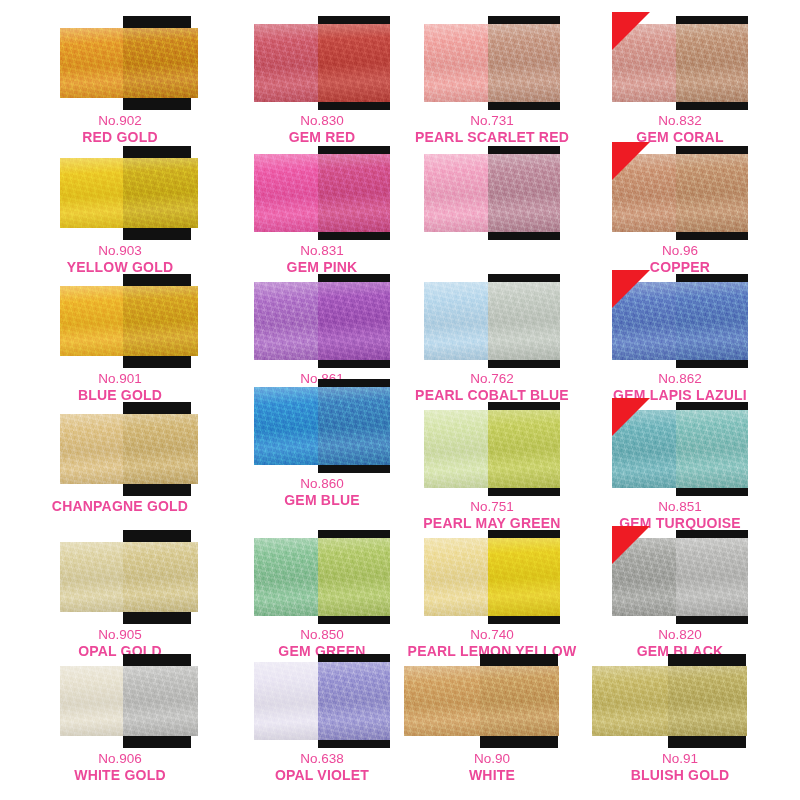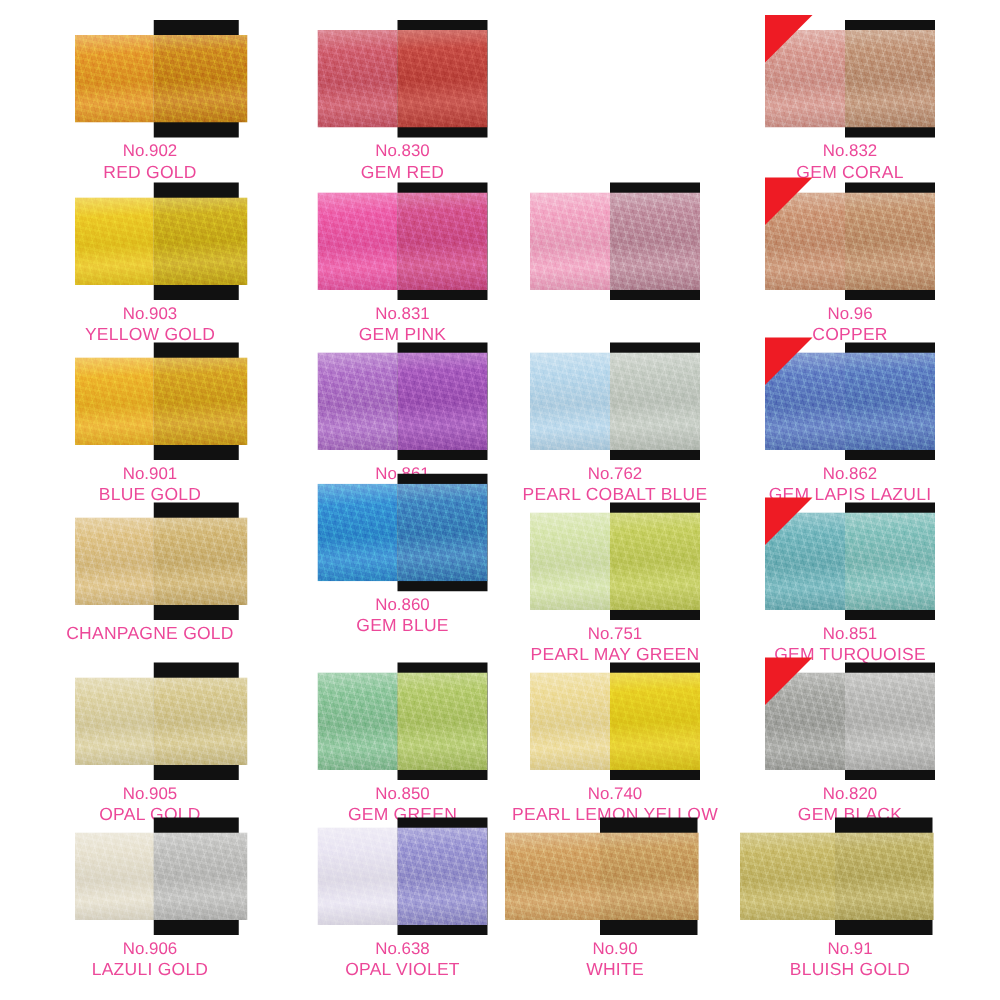--- a/index.html
+++ b/index.html
@@ -90,21 +90,21 @@
   
   .caption{
     position:absolute;
     left:0;right:0;
     top:98px;
     text-align:center;
     color:#ec4899;
     line-height:1.26;
   }
   .code{ font-size:13.5px; }
-  .name{ font-size:14px; letter-spacing:.2px; }
+  .name{ font-size:14px; letter-spacing:.2px;font-weight:bold; }
 </style>
 </head>
 <body>
 
 <div id="chart">
     <div class="cell" style="left: 20px; top: 14px;">
       <div class="stage">
         <div class="blackbg" style="left: 103px; width: 68px; height: 94px; background: rgb(17, 17, 17);"></div>
         <div class="paint" style="left: 40px; top: 14px; width: 138px; height: 70px;">
           <div class="lo" style="width: 63px; background: rgb(229, 154, 36);"></div>
@@ -126,20 +126,35 @@
           <div class="hi" style="width: 72px; background: rgb(196, 70, 62);"></div>
           <div class="tex"></div>
           <div class="sheen"></div>
         </div>
       </div>
       <div class="caption">
         <div class="code">No.830</div>
         <div class="name">GEM RED</div>
       </div>
     </div>
+    <div class="cell" style="left: 392px; top: 14px;">
+      <div class="stage">
+        <div class="blackbg" style="left: 96px; width: 72px; height: 94px; background: rgb(17, 17, 17);"></div>
+        <div class="paint" style="left: 32px; top: 10px; width: 136px; height: 78px;">
+          <div class="lo" style="width: 64px; background: rgb(240, 165, 162);"></div>
+          <div class="hi" style="width: 72px; background: rgb(199, 154, 134);"></div>
+          <div class="tex"></div>
+          <div class="sheen"></div>
+        </div>
+      </div>
+      <div class="caption">
+        <div class="code">No.731</div>
+        <div class="name">PEARL SCARLET RED</div>
+      </div>
+    </div>
     <div class="cell" style="left: 580px; top: 14px;">
       <div class="stage">
         <div class="blackbg" style="left: 96px; width: 72px; height: 94px; background: rgb(17, 17, 17);"></div>
         <div class="paint" style="left: 32px; top: 10px; width: 136px; height: 78px;">
           <div class="lo" style="width: 64px; background: rgb(215, 155, 146);"></div>
           <div class="hi" style="width: 72px; background: rgb(194, 150, 121);"></div>
           <div class="tex"></div>
           <div class="sheen"></div>
         </div>
         <div class="newbadge" style="left: 32px; top: -2px; border-top-color: rgb(238, 27, 36);">
@@ -403,21 +418,21 @@
         <div class="blackbg" style="left: 103px; width: 68px; height: 94px; background: rgb(17, 17, 17);"></div>
         <div class="paint" style="left: 40px; top: 14px; width: 138px; height: 70px;">
           <div class="lo" style="width: 63px; background: rgb(232, 226, 209);"></div>
           <div class="hi" style="width: 75px; background: rgb(194, 194, 192);"></div>
           <div class="tex"></div>
           <div class="sheen"></div>
         </div>
       </div>
       <div class="caption">
         <div class="code">No.906</div>
-        <div class="name">LAZULI GOLD</div>
+        <div class="name">WHITE GOLD</div>
       </div>
     </div>
     <div class="cell" style="left: 222px; top: 652px;">
       <div class="stage">
         <div class="blackbg" style="left: 96px; width: 72px; height: 94px; background: rgb(17, 17, 17);"></div>
         <div class="paint" style="left: 32px; top: 10px; width: 136px; height: 78px;">
           <div class="lo" style="width: 64px; background: rgb(234, 230, 243);"></div>
           <div class="hi" style="width: 72px; background: rgb(155, 150, 211);"></div>
           <div class="tex"></div>
           <div class="sheen"></div>

